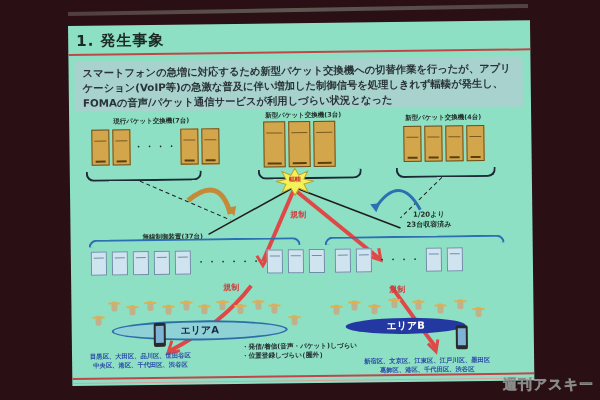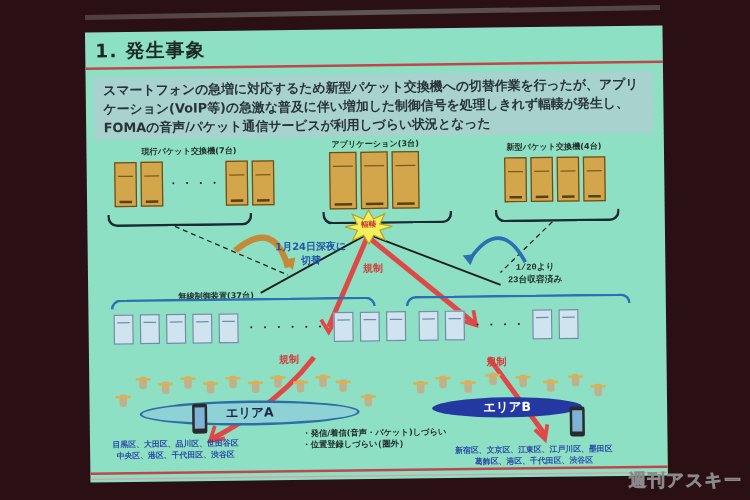--- a/index.html
+++ b/index.html
@@ -98,21 +98,21 @@
   <div class="lbl" style="left:44px; top:92px;text-align:center;">現行パケット交換機(7台)</div>
   <div class="server-row" style="left:22px; top:104px;">
     <div class="server"></div>
     <div class="server"></div>
     <div class="dots">・・・・</div>
     <div class="server"></div>
     <div class="server"></div>
   </div>
   <div class="brace" style="left:16px; top:146px; width:112px;"></div>
 
-  <div class="lbl" style="left:196px; top:88px;">アプリケーション(3台)</div>
+  <div class="lbl" style="left:196px; top:88px;">新型パケット交換機(3台)</div>
   <div class="server-row" style="left:194px; top:98px;">
     <div class="server big"></div>
     <div class="server big"></div>
     <div class="server big"></div>
   </div>
   <div class="brace" style="left:188px; top:146px; width:100px;"></div>
 
   <div class="lbl" style="left:336px; top:92px;">新型パケット交換機(4台)</div>
   <div class="server-row" style="left:334px; top:104px;">
     <div class="server"></div>
@@ -136,24 +136,22 @@
     <line x1="224" y1="166" x2="308" y2="236" stroke="#e04848" stroke-width="4"></line>
     <path d="M298 234 l12 4 l-2 -12" fill="none" stroke="#e04848" stroke-width="3"></path>
     <path d="M180 262 Q150 300 98 326" fill="none" stroke="#e04848" stroke-width="4"></path>
     <path d="M100 316 l-4 12 l12 -2" fill="none" stroke="#e04848" stroke-width="3"></path>
     <path d="M320 264 Q345 300 364 326" fill="none" stroke="#e04848" stroke-width="4"></path>
     <path d="M356 322 l8 8 l2 -12" fill="none" stroke="#e04848" stroke-width="3"></path>
     <polygon points="225,145 229,152 238,148 234,156 244,158 234,161 238,169 229,165 225,172 221,165 212,169 216,161 206,158 216,156 212,148 221,152" fill="#f4f05a" stroke="#b7a32a" stroke-width="1"></polygon>
   </svg>
 
   <div class="burst">輻輳</div>
-  <div class="lbl" style="left:150px; top:168px; color:#2655a8; font-size:8px; white-space:pre; text-align:center; line-height:11px;">1月24日深夜に
-切替</div>
   <div class="lbl" style="left:220px; top:186px; color:#d23c3c; font-size:8px;">規制</div>
-  <div class="lbl" style="left:336px; top:188px; font-size:7px; white-space:pre; text-align:center; line-height:10px;font-family:Liberation Mono, monospace;">1/20より
+  <div class="lbl" style="left:336px; top:188px; font-size:7px; white-space:pre; text-align:center; line-height:10px;">1/20より
 23台収容済み</div>
 
   <div class="lbl" style="left:30px; top:208px;margin-left:42px;">無線制御装置(37台)</div>
   <div class="brace blue" style="left:18px; top:214px; width:208px; transform:rotate(180deg); height:6px;"></div>
   <div class="brace blue" style="left:254px; top:214px; width:176px; transform:rotate(180deg); height:6px;"></div>
 
   <div class="server-row" style="left:20px; top:226px; gap:5px;">
     <div class="radio-unit"></div>
     <div class="radio-unit"></div>
     <div class="radio-unit"></div>

